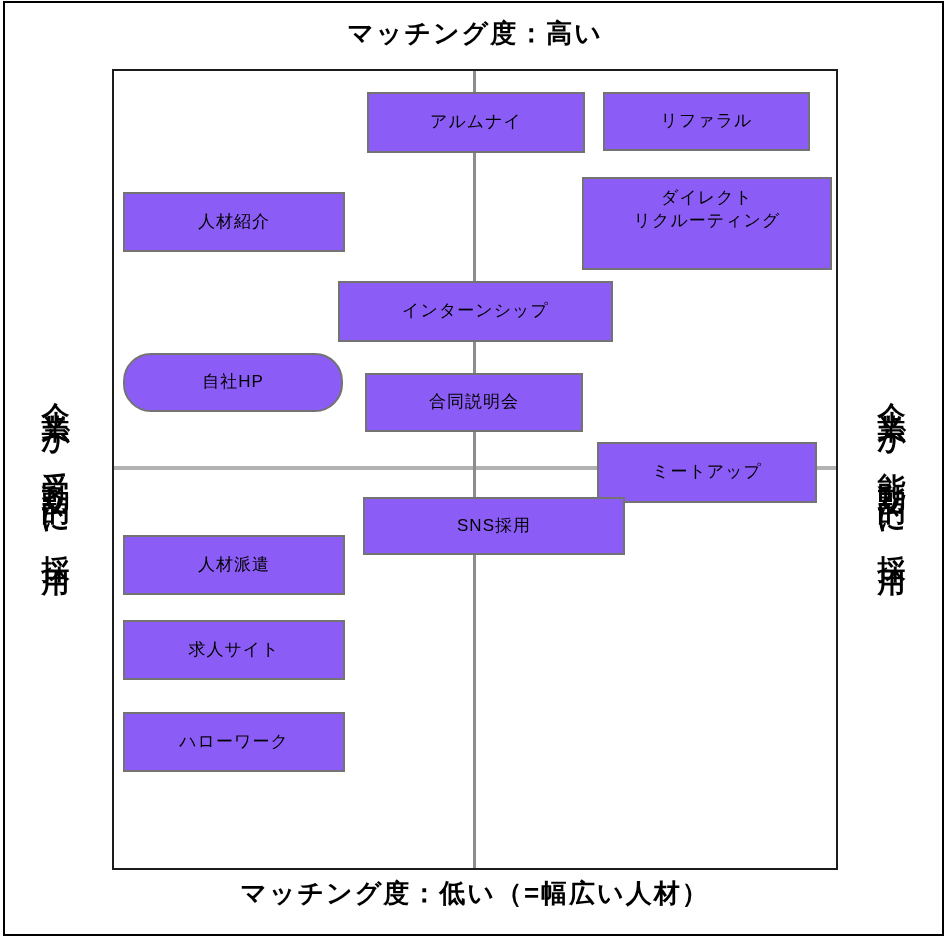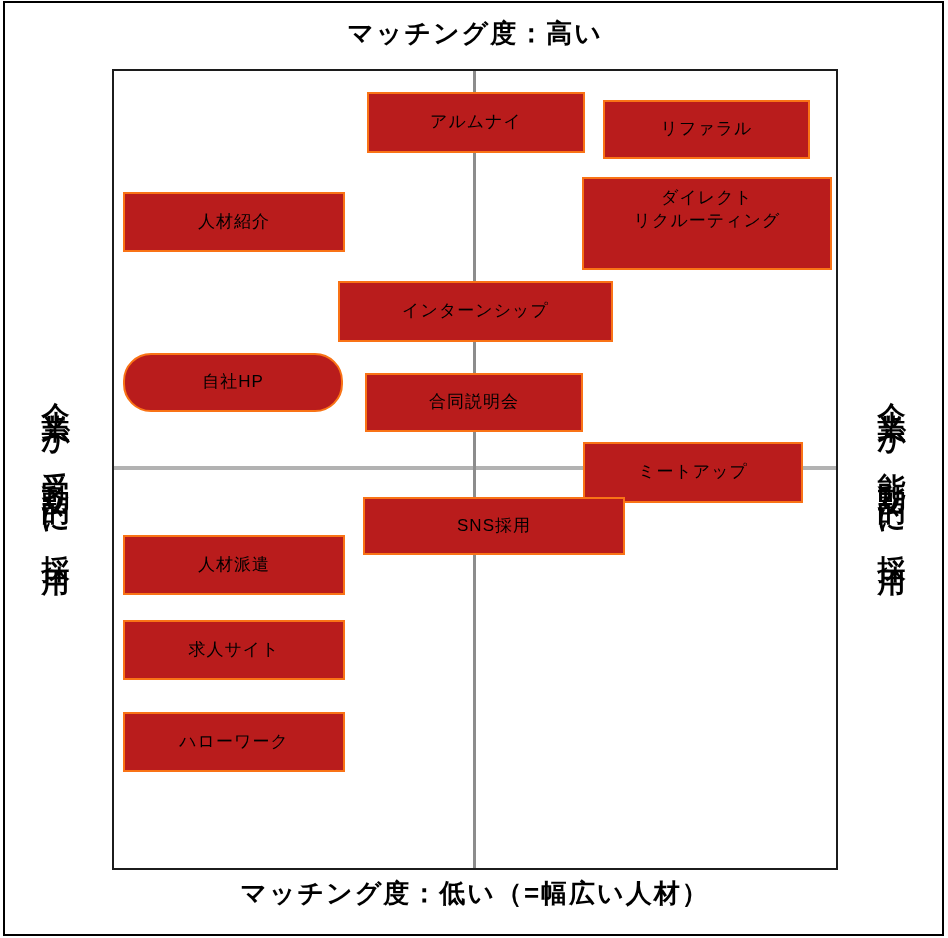--- a/index.html
+++ b/index.html
@@ -21,33 +21,33 @@
                             font-size:26px; font-weight:bold; letter-spacing:2px; }
   .axis-top { top:16px; }
   .axis-bottom { top:876px; }
 
   .axis-side { position:absolute; top:69px; height:801px; width:62px;
                writing-mode:vertical-rl; text-orientation:upright; text-align:center;
                font-size:28px; font-weight:bold; letter-spacing:13px; line-height:62px; }
   .axis-left  { left:24px; }
   .axis-right { left:860px; }
 
-  .mbox { position:absolute; background:#b91c1c; border:2px solid #f97316;
+  .mbox { position:absolute; background:#8b5cf6; border:2px solid #737373;
           display:flex; align-items:center; justify-content:center;
           font-size:17px; letter-spacing:1px; text-align:center;
           white-space:pre-line; line-height:1.35; z-index:2; }
 
   .b-alumni        { left:367px; top:92px;  width:218px; height:61px; }
-  .b-referral      { left:603px; top:92px;  width:207px; height:59px;margin-top:8px; }
+  .b-referral      { left:603px; top:92px;  width:207px; height:59px; }
   .b-agency        { left:123px; top:192px; width:222px; height:60px; }
   .b-direct        { left:582px; top:177px; width:250px; height:93px; padding-bottom:28px; }
   .b-internship    { left:338px; top:281px; width:275px; height:61px; }
   .b-website       { left:123px; top:353px; width:220px; height:59px;border-radius:28px; }
   .b-jointsession  { left:365px; top:373px; width:218px; height:59px; }
-  .b-meetup        { left:583px; top:442px; width:220px; height:61px; }
+  .b-meetup        { left:597px; top:442px; width:220px; height:61px; }
   .b-sns           { left:363px; top:497px; width:262px; height:58px; }
   .b-tempstaffing  { left:123px; top:535px; width:222px; height:60px; }
   .b-jobsite       { left:123px; top:620px; width:222px; height:60px; }
   .b-hellowork     { left:123px; top:712px; width:222px; height:60px; }
 </style>
 </head>
 <body>
 
 <div class="stage">
 

